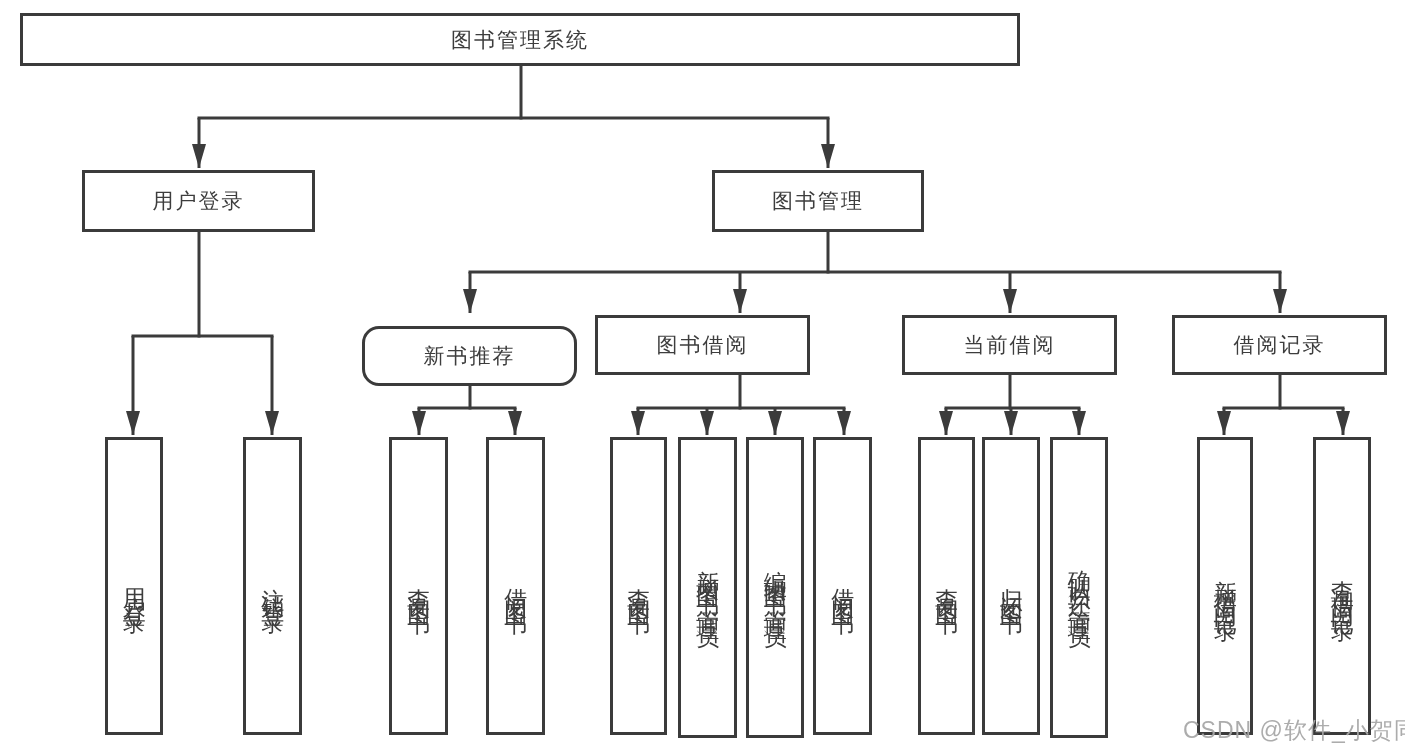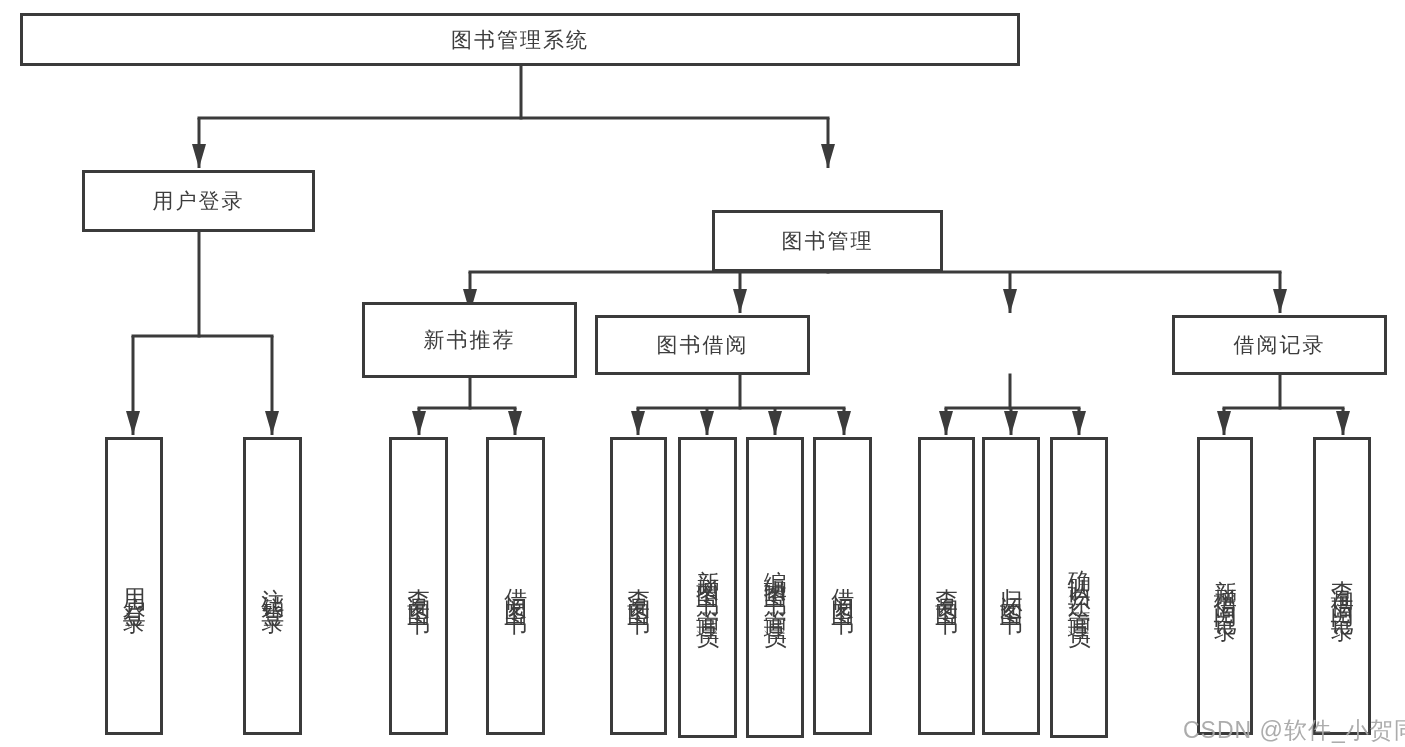--- a/index.html
+++ b/index.html
@@ -32,22 +32,22 @@
   .v .vtext {
     writing-mode: vertical-rl;
     text-orientation: mixed;
     font-size: 23px;
     letter-spacing: 8px;
     line-height: 1.1;
   }
   
   .n-system         { left: 20px;   top: 13px;  width: 1000px; height: 53px; }
   .n-user-login     { left: 82px;   top: 170px; width: 233px;  height: 62px; }
-  .n-book-mgmt      { left: 712px;  top: 170px; width: 231px;  height: 62px; margin-top: 40px; }
-  .n-new-book-rec   { left: 362px;  top: 302px; width: 215px;  height: 76px; }
+  .n-book-mgmt      { left: 712px;  top: 170px; width: 212px;  height: 62px; }
+  .n-new-book-rec   { left: 362px;  top: 326px; width: 215px;  height: 60px; border-radius: 17px; }
   .n-book-borrow    { left: 595px;  top: 315px; width: 215px;  height: 60px; }
   .n-current-borrow { left: 902px;  top: 315px; width: 215px;  height: 60px; }
   .n-borrow-records { left: 1172px; top: 315px; width: 215px;  height: 60px; }
   .n-leaf-user-login{ left: 105px;  top: 437px; width: 58px;   height: 298px; }
   .n-leaf-logout    { left: 243px;  top: 437px; width: 59px;   height: 298px; }
   .n-nbr-query      { left: 389px;  top: 437px; width: 59px;   height: 298px; }
   .n-nbr-borrow     { left: 486px;  top: 437px; width: 59px;   height: 298px; }
   .n-bb-query       { left: 610px;  top: 437px; width: 57px;   height: 298px; }
   .n-bb-add         { left: 678px;  top: 437px; width: 59px;   height: 301px; }
   .n-bb-edit        { left: 746px;  top: 437px; width: 58px;   height: 301px; }
@@ -118,20 +118,21 @@
     </g>
   </svg>
 
   <div class="node h n-system">图书管理系统</div>
 
   <div class="node h n-user-login">用户登录</div>
   <div class="node h n-book-mgmt">图书管理</div>
 
   <div class="node h n-new-book-rec">新书推荐</div>
   <div class="node h n-book-borrow">图书借阅</div>
+  <div class="node h n-current-borrow">当前借阅</div>
   <div class="node h n-borrow-records">借阅记录</div>
 
   <div class="node v n-leaf-user-login">
     <span class="vtext">用户登录</span>
   </div>
   <div class="node v n-leaf-logout">
     <span class="vtext">注销登录</span>
   </div>
 
   <div class="node v n-nbr-query">

